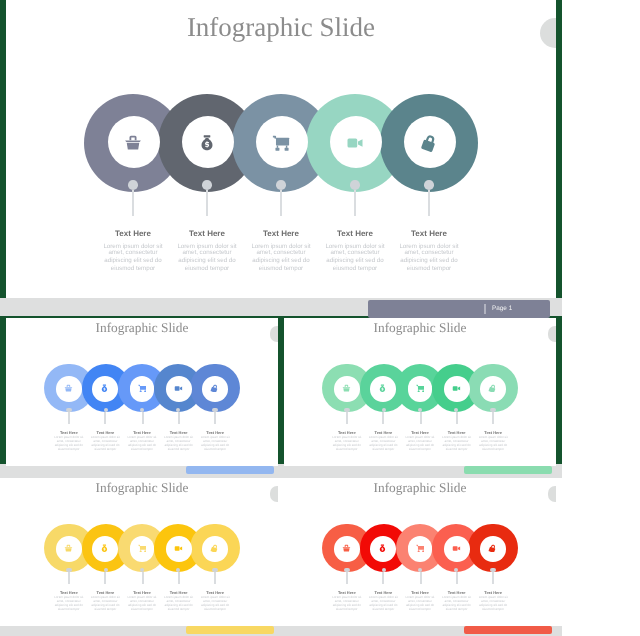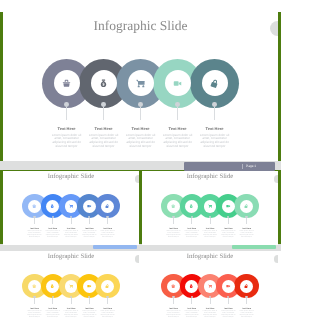--- a/index.html
+++ b/index.html
@@ -1,17 +1,17 @@
 <!DOCTYPE html>
 <html><head>
 <meta charset="utf-8">
 <style>
   html,body{margin:0;padding:0;}
   body{width:281px;height:318px;background:#ffffff;font-family:"Liberation Sans",sans-serif;overflow:hidden;-webkit-font-smoothing:antialiased;text-rendering:geometricPrecision;}
-  .page{position:relative;width:281px;height:232px;background:#4d7c0f;margin-top:12px;}
+  .page{position:relative;width:281px;height:232px;background:#14532d;}
   .slide{position:absolute;background:#ffffff;overflow:hidden;}
   .title,.th,.tb,.pagelabel{transform:translateZ(0);}
   .title{position:absolute;left:0;width:100%;text-align:center;font-family:"Liberation Serif",serif;color:#8c8c8c;}
   .band{position:absolute;left:0;width:281px;background:#e2e2e2;}
   .pagebar{position:absolute;height:8px;border-radius:1px;}
   .pagelabel{position:absolute;color:#f2f2f2;font-size:3.2px;}
   .ring{position:absolute;border-radius:50%;}
   .inner{position:absolute;border-radius:50%;background:#fff;}
   .dot{position:absolute;border-radius:50%;}
   .vline{position:absolute;width:1px;}

